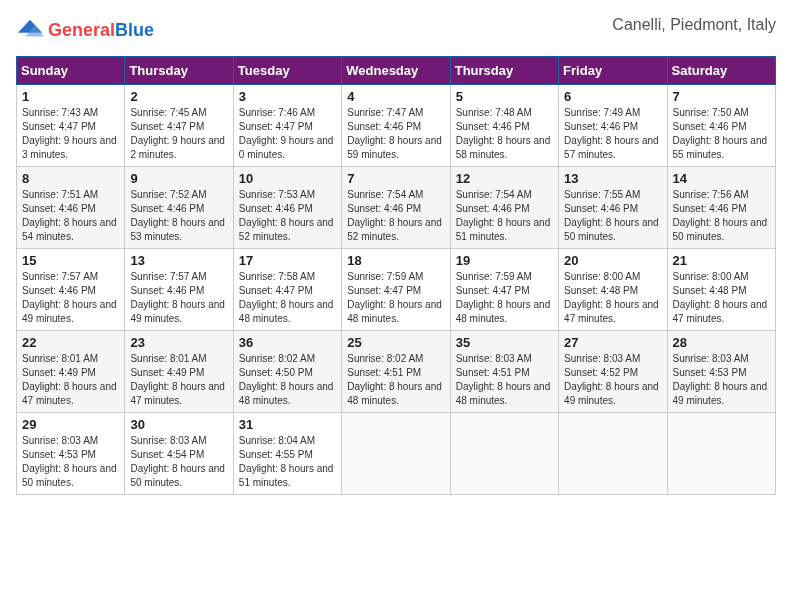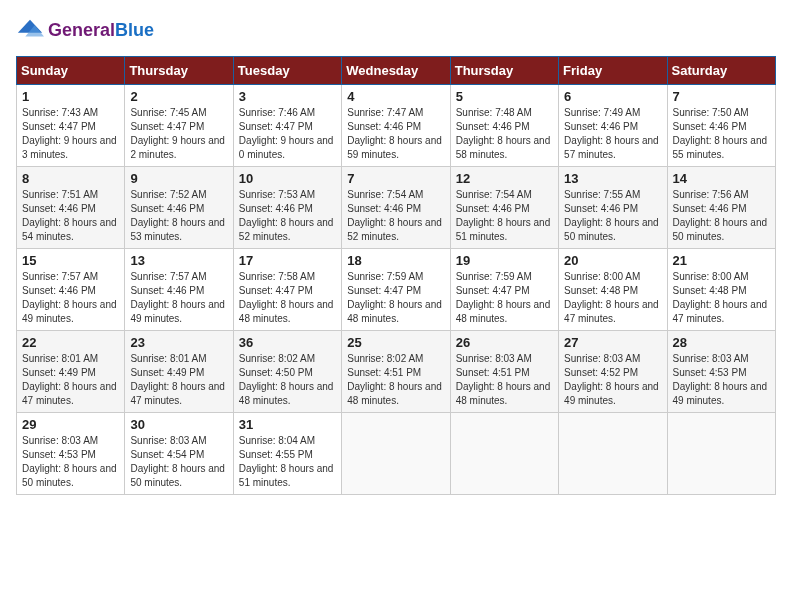--- a/index.html
+++ b/index.html
@@ -17,21 +17,21 @@
       margin-bottom: 12px;
     }
     .logo {
       display: flex;
       align-items: center;
       gap: 4px;
     }
     .logo-text-general {
       font-size: 18px;
       font-weight: bold;
-      color: #701a75;
+      color: #ef4444;
     }
     .logo-text-blue {
       font-size: 18px;
       font-weight: bold;
       color: #1a6fc4;
       text-align: center;
     }
     .logo-icon {
       width: 28px;
       height: 28px;
@@ -47,21 +47,21 @@
     .location-title {
       font-size: 16px;
       color: #555;
     }
     .calendar {
       width: 100%;
       border-collapse: collapse;
       font-size: 11px;
     }
     .calendar th {
-      background-color: #7f1d1d;
+      background-color: #701a75;
       color: #fff;
       padding: 6px 4px;
       text-align: left;
       font-size: 13px;
       font-weight: bold;
       border: 1px solid #1a5fa0;
     }
     .calendar td {
       border: 1px solid #ccc;
       padding: 4px 5px;
@@ -97,20 +97,21 @@
   <div class="logo">
     <svg class="logo-icon" viewBox="0 0 30 30" xmlns="http://www.w3.org/2000/svg">
       <polygon points="15,4 28,18 2,18" fill="#2a6fc4"></polygon>
       <polygon points="20,10 30,22 10,22" fill="#5599dd" opacity="0.6"></polygon>
     </svg>
     <div>
       <span class="logo-text-general">General</span><span class="logo-text-blue">Blue</span>
     </div>
   </div>
   <div class="title-block">
+    <div class="location-title">Canelli, Piedmont, Italy</div>
   </div>
 </div>
 
 <table class="calendar">
   <thead>
     <tr id="header-row">
         <th>Sunday</th>
         <th>Thursday</th>
         <th>Tuesday</th>
         <th>Wednesday</th>
@@ -221,21 +222,21 @@
       </td>
         <td>
         <span class="day-num">36</span>
         <span class="day-info">Sunrise: 8:02 AM<br>Sunset: 4:50 PM<br>Daylight: 8 hours and 48 minutes.</span>
       </td>
         <td>
         <span class="day-num">25</span>
         <span class="day-info">Sunrise: 8:02 AM<br>Sunset: 4:51 PM<br>Daylight: 8 hours and 48 minutes.</span>
       </td>
         <td>
-        <span class="day-num">26</span>
+        <span class="day-num">35</span>
         <span class="day-info">Sunrise: 8:03 AM<br>Sunset: 4:51 PM<br>Daylight: 8 hours and 48 minutes.</span>
       </td>
         <td>
         <span class="day-num">27</span>
         <span class="day-info">Sunrise: 8:03 AM<br>Sunset: 4:52 PM<br>Daylight: 8 hours and 49 minutes.</span>
       </td>
         <td>
         <span class="day-num">28</span>
         <span class="day-info">Sunrise: 8:03 AM<br>Sunset: 4:53 PM<br>Daylight: 8 hours and 49 minutes.</span>
       </td>

